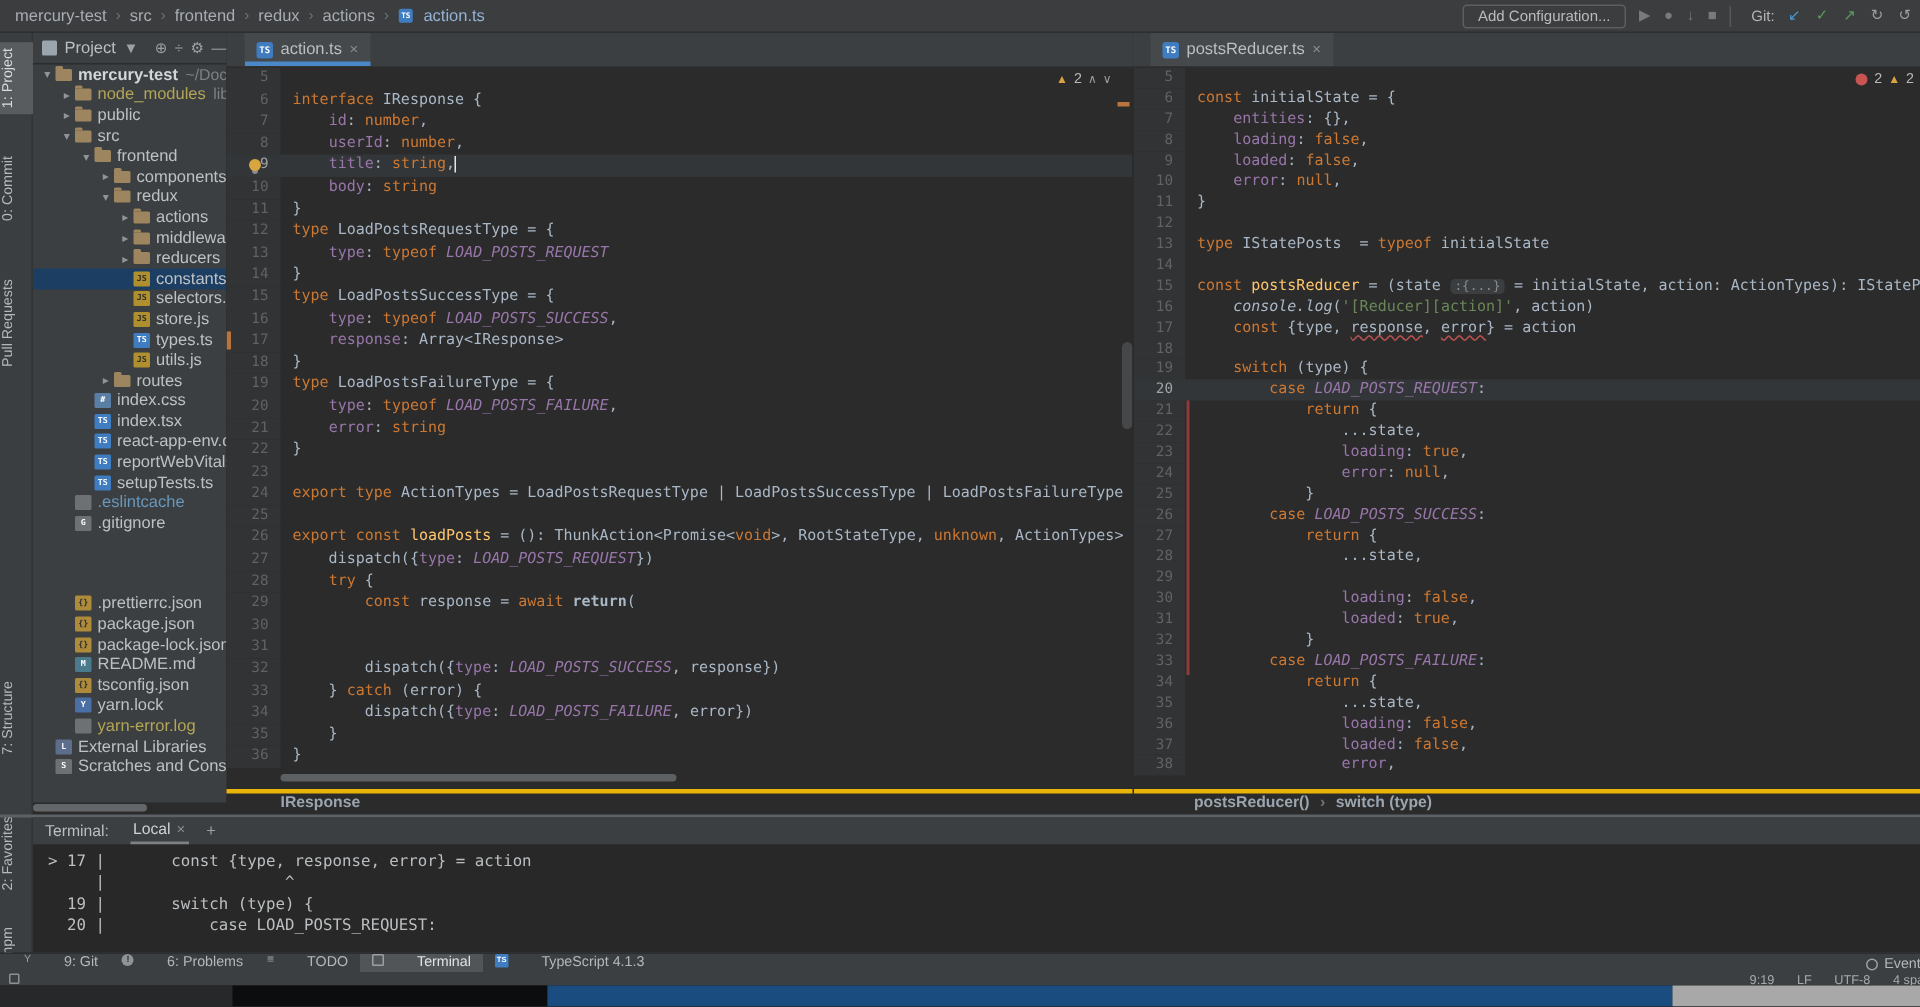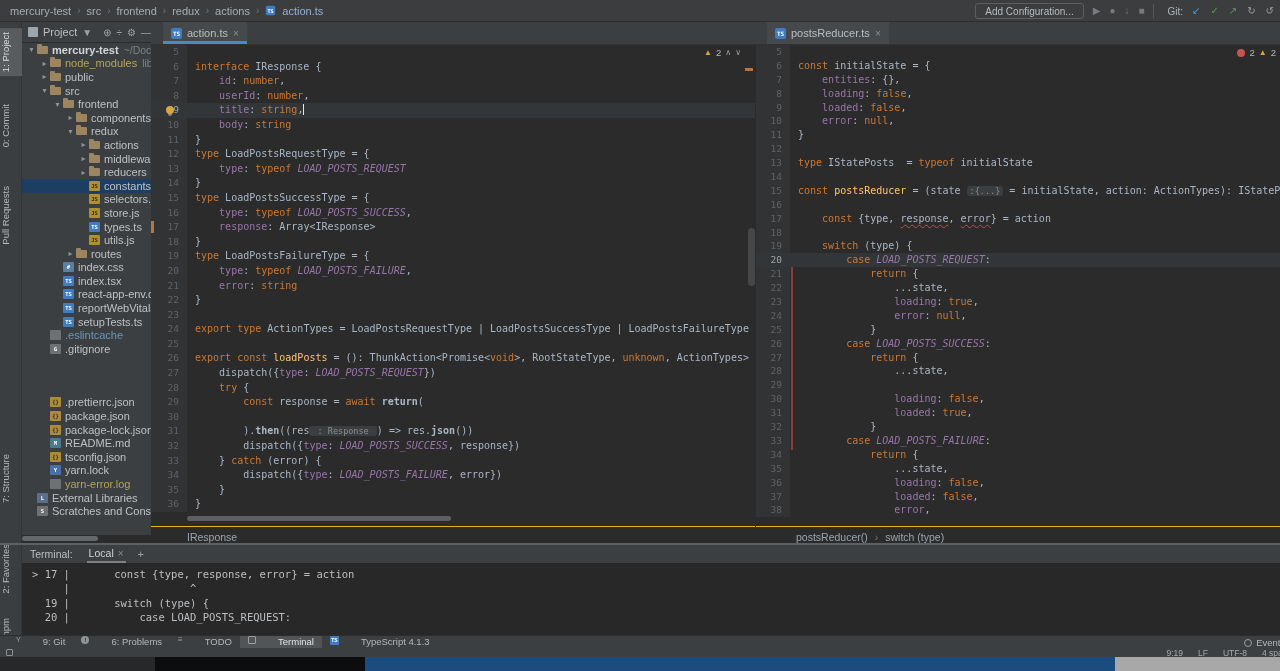--- a/index.html
+++ b/index.html
@@ -94,21 +94,21 @@
   .bulb{position:absolute;left:15px;top:3px;width:8px;height:8px;border-radius:50%;background:#d8a641;box-shadow:0 4px 0 -2px #8a8a8a;}
   .vcs-mark{position:absolute;left:0;top:1px;width:3px;height:12px;background:#b8743c;}
   .red-guide{position:absolute;left:35px;top:209px;width:2px;height:196px;background:#8e3c3a;}
   .insp{position:absolute;top:2px;display:flex;align-items:center;gap:4px;font-size:9.5px;color:#b5b8ba;}
   .insp .warn-tri{color:#d9a343;font-size:8px;}
   .insp .err-dot{width:8px;height:8px;border-radius:50%;background:#c75450;display:inline-block;}
   .insp .chev{color:#9a9ea1;font-size:8px;}
   .stripe-mark-orange{position:absolute;right:2px;top:23px;width:8px;height:3px;background:#b8743c;}
   .vbar-thumb{position:absolute;right:0;top:183px;width:7px;height:58px;background:rgba(170,175,180,.22);border-radius:4px;}
   .hscroll-left{position:absolute;left:187px;top:516px;width:264px;height:5px;background:#5c6062;border-radius:3px;}
-  .bcrumb{position:absolute;top:526px;height:17px;background:#2b2b2b;border-top:1px solid #eab308;display:flex;align-items:flex-end;font-size:10.5px;color:#9aa5af;gap:7px;}
+  .bcrumb{position:absolute;top:526px;height:17px;background:#2b2b2b;border-top:3px solid #eab308;display:flex;align-items:flex-start;font-size:10.5px;color:#9aa5af;gap:7px;font-weight:bold;}
   .bcrumb.left{left:151px;width:604px;padding-left:36px;}
   .bcrumb.right{left:756px;width:524px;padding-left:40px;}
   .bc-sep{color:#6f7478;}
 
   
   .h-split{position:absolute;left:0;top:543px;width:1280px;height:2px;background:#5c6166;}
   .term-header{position:absolute;left:22px;top:545px;width:1258px;height:18px;background:#3c3f41;display:flex;align-items:center;font-size:10.5px;color:#bbbfc2;}
   .term-title{margin-left:8px;}
   .term-tab{margin-left:14px;display:flex;align-items:center;gap:4px;height:18px;padding:0 2px;border-bottom:2px solid #7d8184;color:#cfd2d4;}
   .term-plus{margin-left:12px;color:#9aa0a4;font-size:11px;}
@@ -480,21 +480,20 @@
     </div>
     <div class="code-row">
       <div class="gut">29</div>
       <div class="code"><span class="sg-p">        </span><span class="sg-k">const</span><span class="sg-p"> response = </span><span class="sg-k">await</span><span class="sg-p"> </span><span class="sg-b">return</span><span class="sg-p">(</span></div>
     </div>
     <div class="code-row">
       <div class="gut">30</div>
     </div>
     <div class="code-row">
       <div class="gut">31</div>
-      <div class="code"><span class="sg-p">        ).</span><span class="sg-b">then</span><span class="sg-p">((res</span><span class="sg-h"> : Response </span><span class="sg-p">) =&gt; res.</span><span class="sg-b">json</span><span class="sg-p">())</span></div>
     </div>
     <div class="code-row">
       <div class="gut">32</div>
       <div class="code"><span class="sg-p">        dispatch({</span><span class="sg-f">type</span><span class="sg-p">: </span><span class="sg-c">LOAD_POSTS_SUCCESS</span><span class="sg-p">, response})</span></div>
     </div>
     <div class="code-row">
       <div class="gut">33</div>
       <div class="code"><span class="sg-p">    } </span><span class="sg-k">catch</span><span class="sg-p"> (error) {</span></div>
     </div>
     <div class="code-row">
@@ -557,20 +556,21 @@
     <div class="code-row">
       <div class="gut">14</div>
       <div class="code"></div>
     </div>
     <div class="code-row">
       <div class="gut">15</div>
       <div class="code"><span class="sg-k">const</span><span class="sg-p"> </span><span class="sg-fn">postsReducer</span><span class="sg-p"> = (state </span><span class="sg-h">:{...}</span><span class="sg-p"> = initialState, action: ActionTypes): IStatePosts =&gt; {</span></div>
     </div>
     <div class="code-row">
       <div class="gut">16</div>
+      <div class="code"><span class="sg-p">    </span><span class="sg-i">console.log</span><span class="sg-p">(</span><span class="sg-s">'[Reducer][action]'</span><span class="sg-p">, action)</span></div>
     </div>
     <div class="code-row">
       <div class="gut">17</div>
       <div class="code"><span class="sg-p">    </span><span class="sg-k">const</span><span class="sg-p"> {type, </span><span class="sg-e">response</span><span class="sg-p">, </span><span class="sg-e">error</span><span class="sg-p">} = action</span></div>
     </div>
     <div class="code-row">
       <div class="gut">18</div>
       <div class="code"></div>
     </div>
     <div class="code-row">

